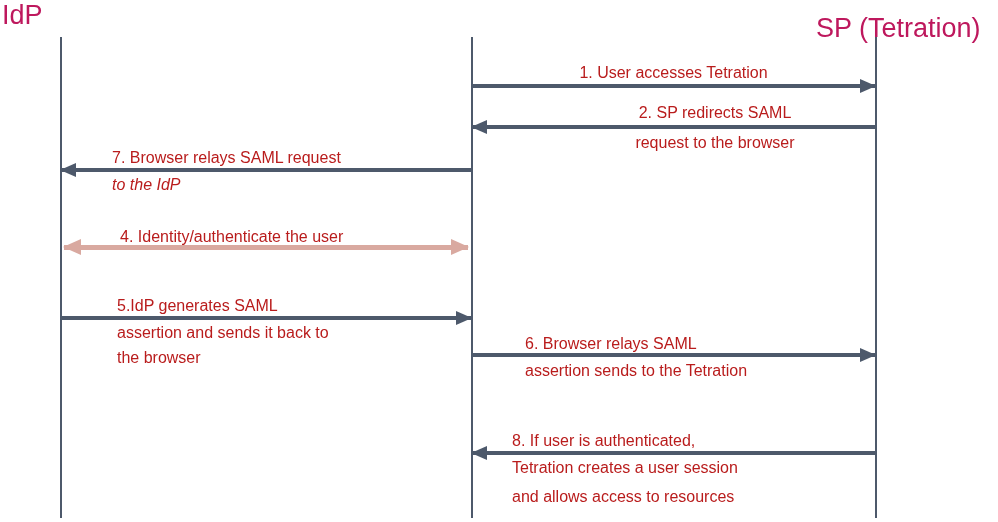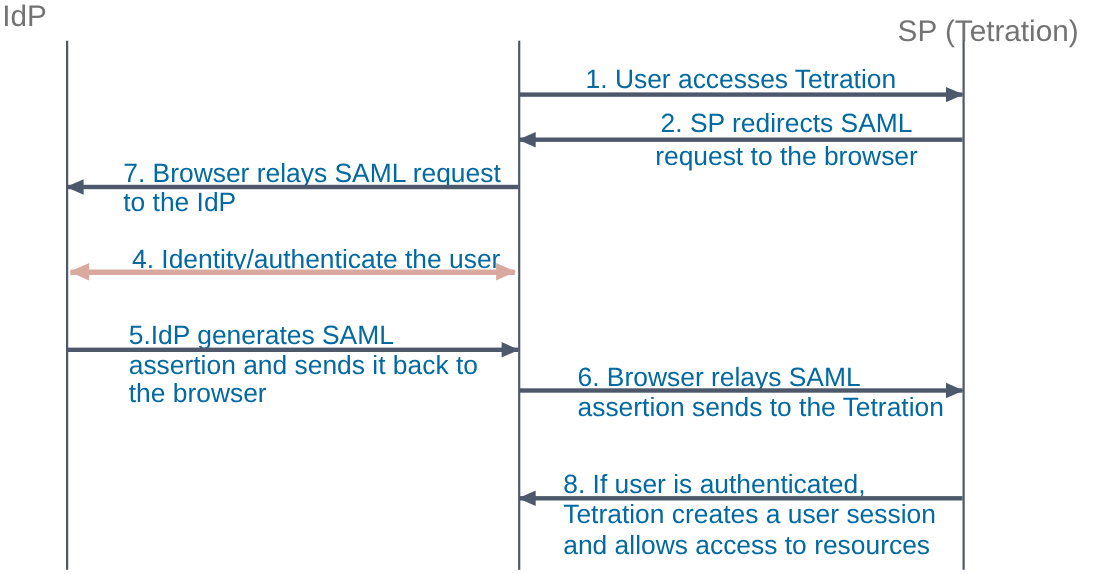--- a/index.html
+++ b/index.html
@@ -11,32 +11,32 @@
   .canvas {
     position: relative;
     width: 998px;
     height: 522px;
     background: #ffffff;
     overflow: hidden;
   }
   .actor-label {
     position: absolute;
     font-size: 27px;
-    color: #737373;
+    color: #be185d;
     white-space: nowrap;
   }
   .lifeline {
     position: absolute;
     width: 2px;
     background: #4d596b;
   }
   .msg-label {
     position: absolute;
-    font-size: 24px;
-    color: #0369a1;
+    font-size: 16px;
+    color: #b91c1c;
     white-space: nowrap;
     line-height: 25px;
   }
   .msg-label.center {
     text-align: center;
   }
   .shaft {
     position: absolute;
     height: 4px;
     background: #4d596b;
@@ -98,21 +98,21 @@
       <span class="head l"></span>
     </div>
     <div class="msg-label center" style="left:530px; top:130px; width:370px;">request to the browser</div>
   </div>
 
   <div>
     <div class="msg-label" style="left:112px; top:145px;">7. Browser relays SAML request</div>
     <div class="shaft" style="left:61px; top:168px; width:410px;">
       <span class="head l"></span>
     </div>
-    <div class="msg-label" style="left:112px; top:172px;">to the IdP</div>
+    <div class="msg-label" style="left:112px; top:172px;font-style:italic;">to the IdP</div>
   </div>
 
   <div>
     <div class="msg-label" style="left:120px; top:224px;">4. Identity/authenticate the user</div>
     <div class="shaft pink" style="left:64px; top:245px; width:404px;">
       <span class="head l"></span>
       <span class="head r"></span>
     </div>
   </div>
 

